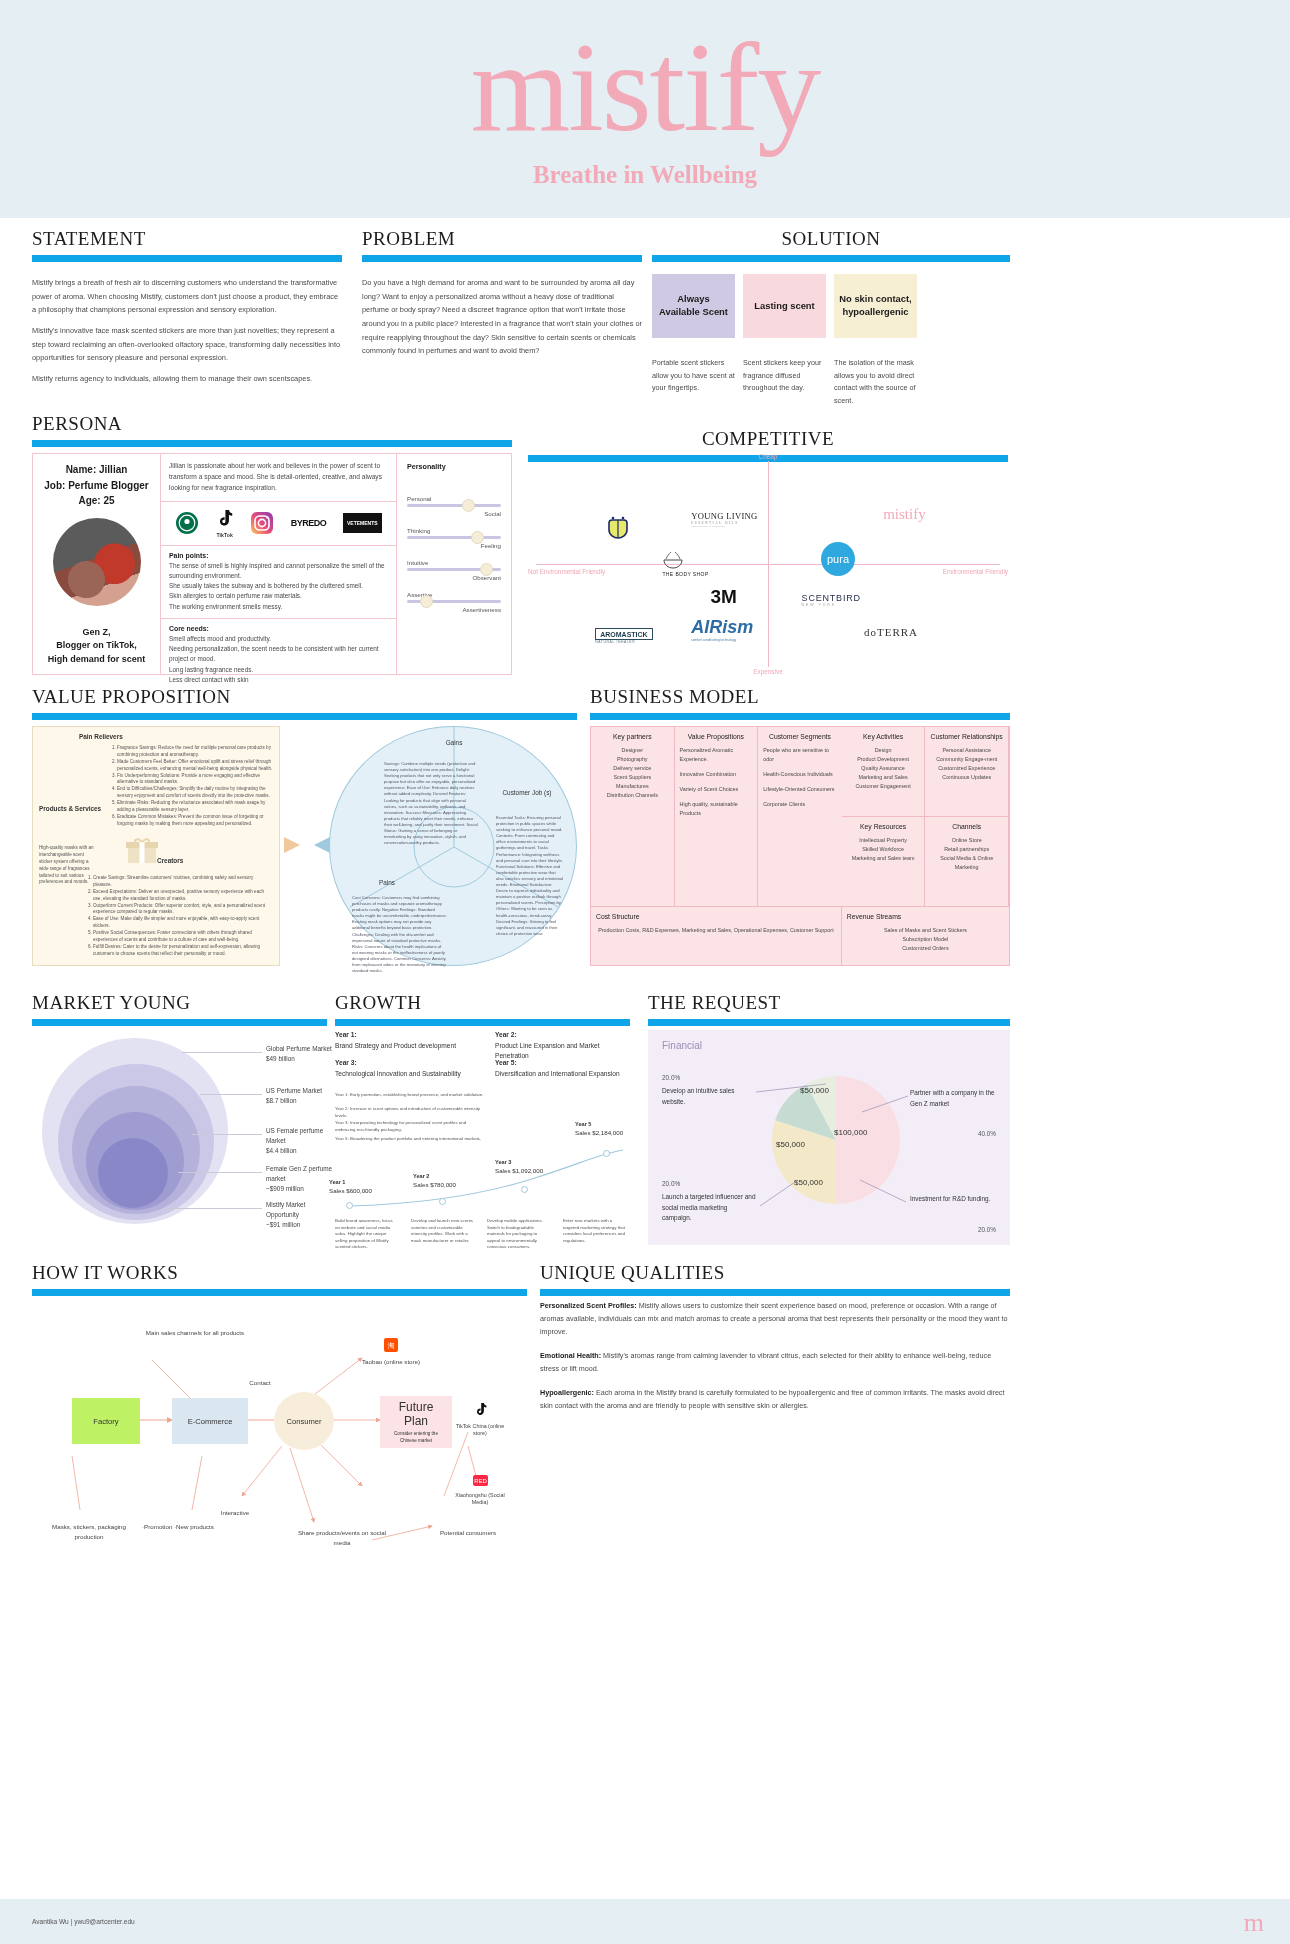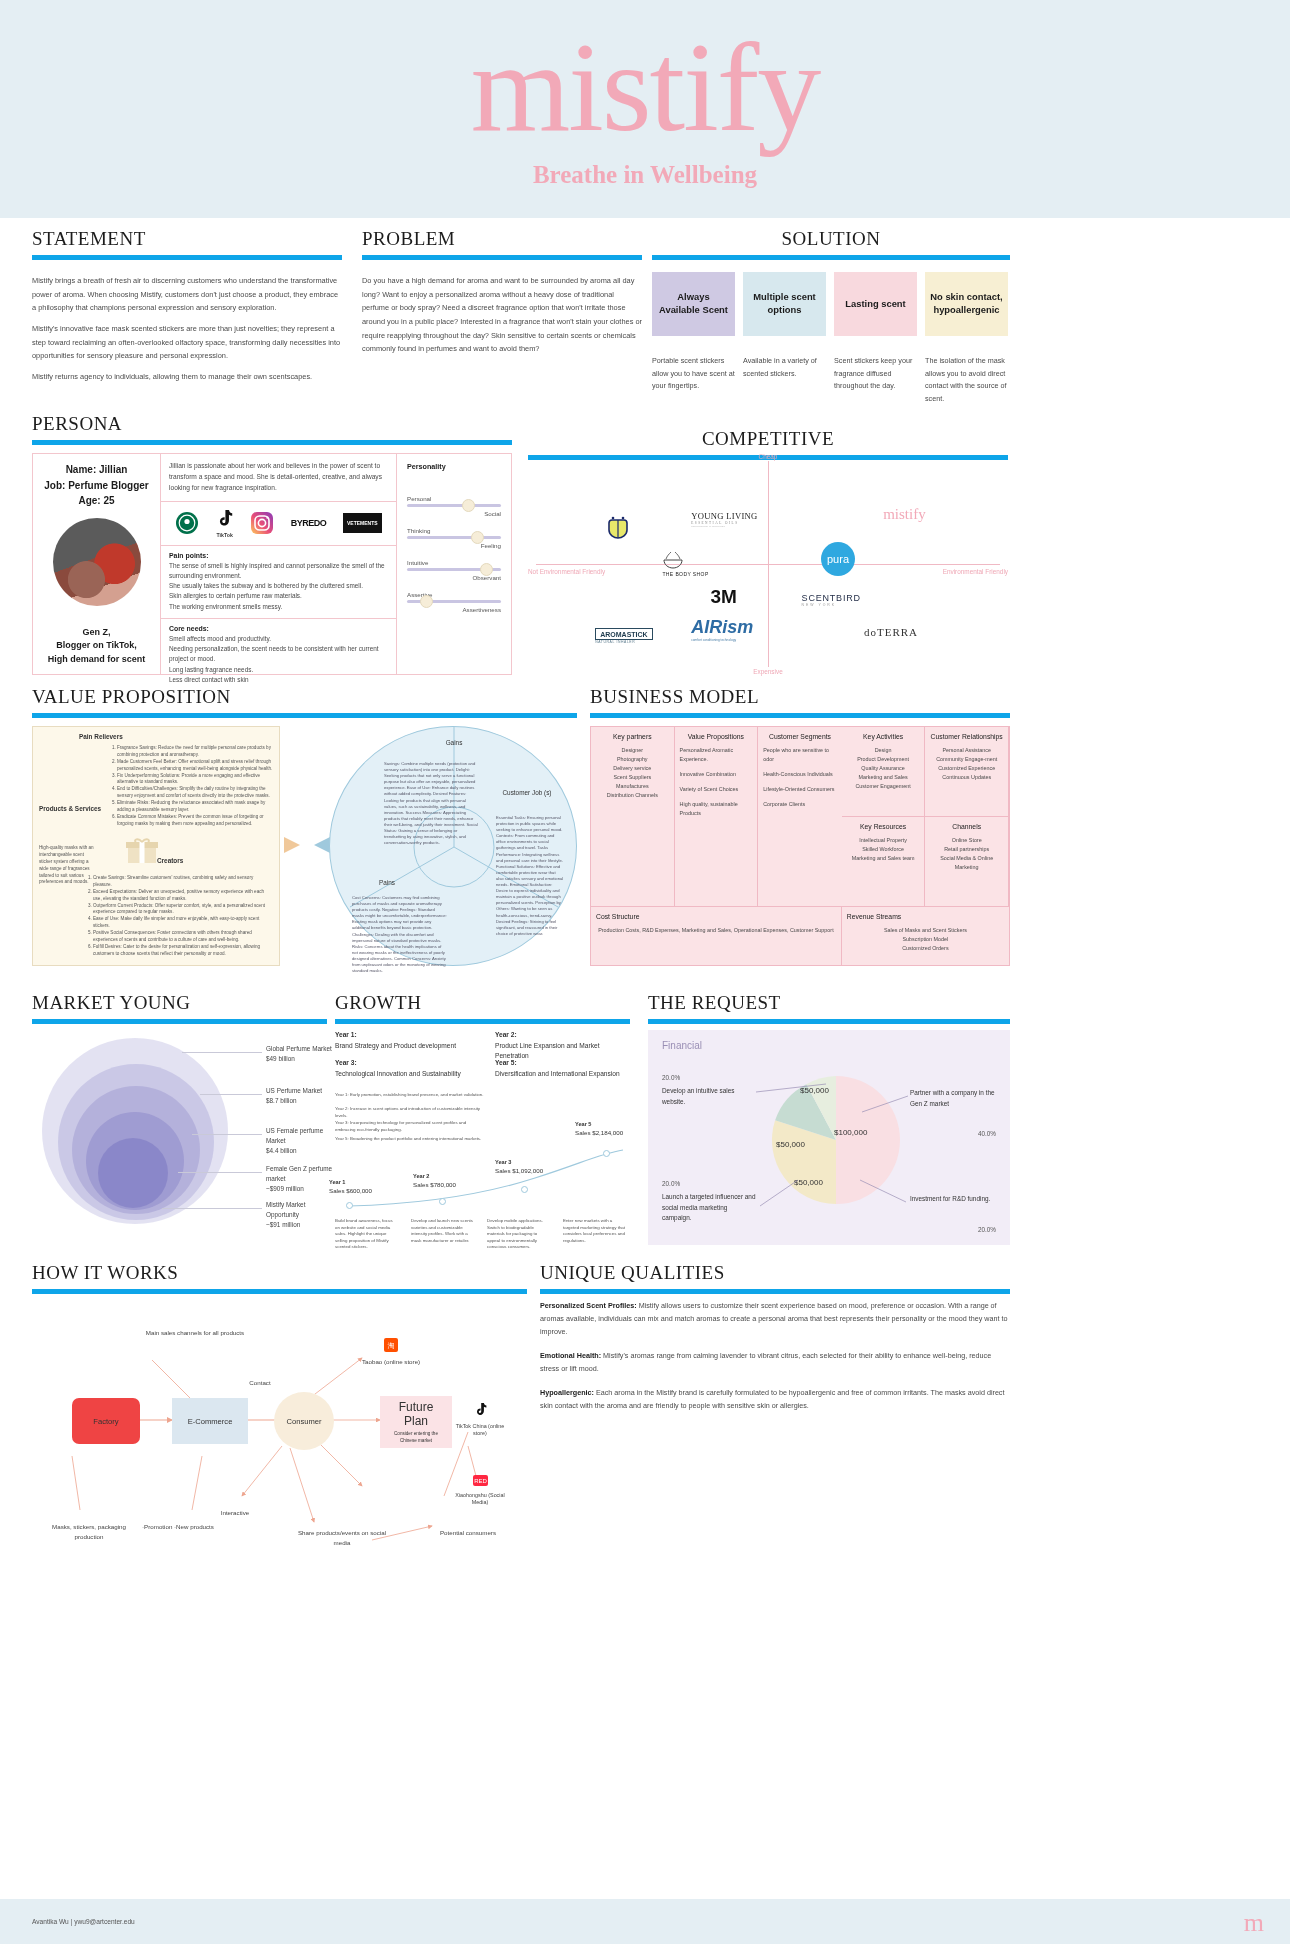--- a/index.html
+++ b/index.html
@@ -28,21 +28,21 @@
     font-family:"Liberation Serif", serif;
     font-size:25px; color:#f2a9b8; font-weight:700; margin-top:14px;
   }
 
   
   .sec-title {
     font-family:"Liberation Serif", serif;
     font-size:19px; letter-spacing:.5px; color:#1c1c1c; font-weight:400;
     padding-bottom:5px;
   }
-  .rule { border-bottom:5px solid #0ea5e9; }
+  .rule { border-bottom:7px solid #0ea5e9; }
 
   .body-txt { font-size:7.4px; line-height:1.85; color:#4a4a4a; }
 
   
   .row1 { position:absolute; top:228px; left:0; width:1290px; }
   .col-statement { position:absolute; left:32px; top:0; width:310px; }
   .col-problem   { position:absolute; left:362px; top:0; width:280px; }
   .col-solution  { position:absolute; left:652px; top:0; width:358px; }
   .col-statement p, .col-problem p { margin-bottom:7px; }
 
@@ -154,21 +154,21 @@
   .rq-pct { position:absolute; font-size:6.4px; color:#555; }
   .rq-val { position:absolute; font-size:8px; color:#333; }
 
   
   .row5 { position:absolute; top:1262px; left:0; width:1290px; }
   .hw-head { position:absolute; left:32px; top:0; width:495px; }
   .uq-head { position:absolute; left:540px; top:0; width:470px; }
   .hw-box { position:absolute; left:32px; top:38px; width:500px; height:260px; }
   .node { position:absolute; display:flex; align-items:center; justify-content:center;
       font-size:7.6px; color:#333; text-align:center; }
-  .node-box { background:#ef4444;border-radius:7px; }
+  .node-box { background:#bef264; }
   .node-box2 { background:#dbe7f0; }
   .node-circle { background:#f8eddb; border-radius:50%; }
   .node-pink { background:#fbe3e6; flex-direction:column; }
   .hw-lbl { position:absolute; font-size:6.2px; line-height:1.55; color:#444; text-align:center; }
 
   .uq-box { position:absolute; left:540px; top:38px; width:470px; }
   .uq-item { margin-bottom:11px; font-size:7.2px; line-height:1.8; color:#4a4a4a; }
   .uq-item b { font-weight:700; color:#1b1b1b; }
 
   
@@ -205,24 +205,20 @@
         <p class="body-txt">Do you have a high demand for aroma and want to be surrounded by aroma all day long? Want to enjoy a personalized aroma without a heavy dose of traditional perfume or body spray? Need a discreet fragrance option that won't irritate those around you in a public place? Interested in a fragrance that won't stain your clothes or require reapplying throughout the day? Skin sensitive to certain scents or chemicals commonly found in perfumes and want to avoid them?</p>
       </div>
     </div>
 
     <div class="col-solution">
       <div class="sec-title rule" style="text-align:center;">SOLUTION</div>
       <div class="sol-grid">
         <div class="sol-card">
           <div class="sol-box" style="background:#cfc9e3;">Always Available Scent</div>
           <div class="sol-desc">Portable scent stickers allow you to have scent at your fingertips.</div>
-        </div>
-        <div class="sol-card">
-          <div class="sol-box" style="background:#d7e8ee;">Multiple scent options</div>
-          <div class="sol-desc">Available in a variety of scented stickers.</div>
         </div>
         <div class="sol-card">
           <div class="sol-box" style="background:#f8d9de;">Lasting scent</div>
           <div class="sol-desc">Scent stickers keep your fragrance diffused throughout the day.</div>
         </div>
         <div class="sol-card">
           <div class="sol-box" style="background:#f7efd3;">No skin contact, hypoallergenic</div>
           <div class="sol-desc">The isolation of the mask allows you to avoid direct contact with the source of scent.</div>
         </div>
       </div>

